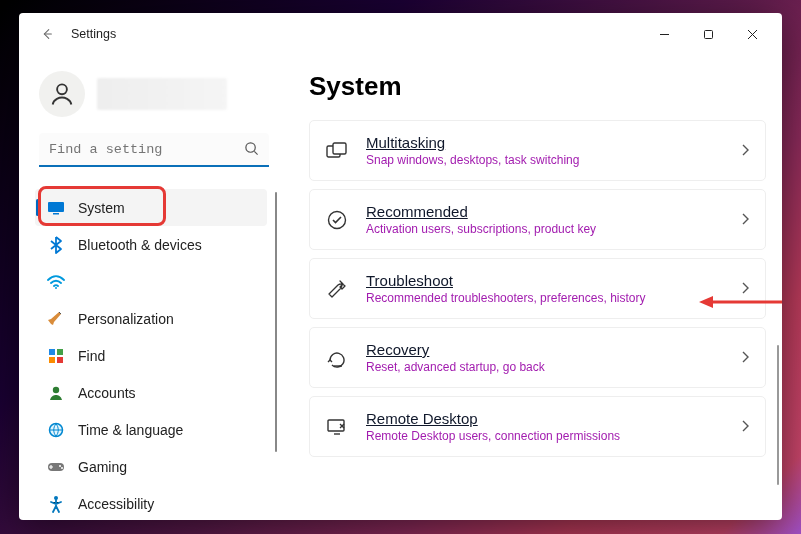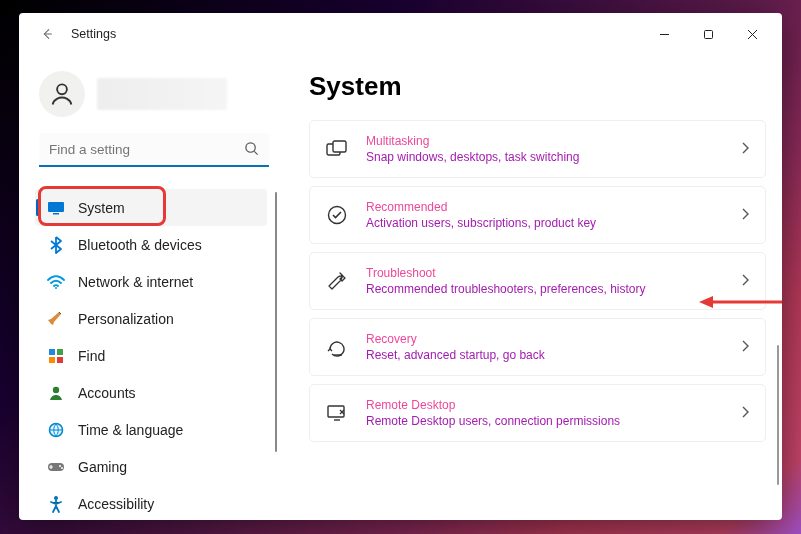--- a/index.html
+++ b/index.html
@@ -32,21 +32,21 @@
     display:flex; align-items:center; justify-content:center;
   }
   .name-blur {
     width: 130px; height: 32px; background: linear-gradient(90deg,#eee,#f5f5f5);
     filter: blur(1px); border-radius:2px;
   }
   .search-wrap { padding: 2px 10px 12px 10px; }
   .search {
     width: 100%; height: 34px; border: none; border-bottom: 2px solid #0a6fb8;
     background:#fbfbfb; padding: 0 34px 0 10px; font-size:13.5px; color:#666;
-    border-radius: 4px 4px 0 0; outline:none;
+    border-radius: 4px 4px 0 0; outline:none;font-family:Liberation Mono, monospace;
   }
   .search-box { position:relative; }
   .search-icon { position:absolute; right:10px; top:8px; color:#555; }
   .nav { margin-top: 10px; position:relative; }
   .nav-scroll {
     position:absolute; right:2px; top:3px; width:2px; height: 260px; background:#888; border-radius:1px;
   }
   .nav-item {
     display:flex; align-items:center; gap:13px;
     height: 37px; margin: 0 12px 0 6px; padding: 0 10px 0 12px;
@@ -64,21 +64,21 @@
   }
   .main { flex:1; padding: 16px 16px 0 30px; overflow:hidden; position:relative; }
   .page-title { font-size: 26px; font-weight:600; margin-bottom: 18px; }
   .card {
     border: 1px solid #eee; border-radius: 5px; margin-bottom: 8px;
     padding: 13px 16px; display:flex; align-items:center; gap:18px;
     background:#fff; cursor:pointer;
   }
   .card .ico { width:22px; height:22px; color:#333; display:flex; align-items:center; justify-content:center; }
   .card-body { flex:1; }
-  .card-title { font-size: 12px; color:#ec4899; }
+  .card-title { font-size: 15px; color:#0f172a;text-decoration:underline; }
   .card-sub { font-size: 12px; color:#a21caf; margin-top:2px; }
   .chev { color:#555; }
   .arrow-annot {
     position:absolute; left:420px; top:239px; pointer-events:none;
   }
   .main-scroll {
     position:absolute; right:3px; top:290px; width:2px; height:140px; background:#999; border-radius:1px;
   }
 </style>
 </head>
@@ -155,21 +155,20 @@
             </span>
           <span>Bluetooth &amp; devices</span>
         </div>
         <div class="nav-item">
           <span class="ico">
               <svg width="18" height="14" viewBox="0 0 18 14">
                 <path d="M1 5c5-5 11-5 16 0M4 8c3-3 7-3 10 0M7 11c1.2-1.2 2.8-1.2 4 0" stroke="#0099dd" stroke-width="1.8" fill="none" stroke-linecap="round"></path>
                 <circle cx="9" cy="13" r="1" fill="#0099dd"></circle>
               </svg>
             </span>
-          <span>Network &amp; internet</span>
         </div>
         <div class="nav-item">
           <span class="ico">
               <svg width="16" height="16" viewBox="0 0 16 16">
                 <path d="M3 13l2 1 1-3 7-8-2-2-8 7-3 1z" fill="#d98c3a"></path>
                 <path d="M11 1l2 2" stroke="#555" stroke-width="1"></path>
               </svg>
             </span>
           <span>Personalization</span>
         </div>

